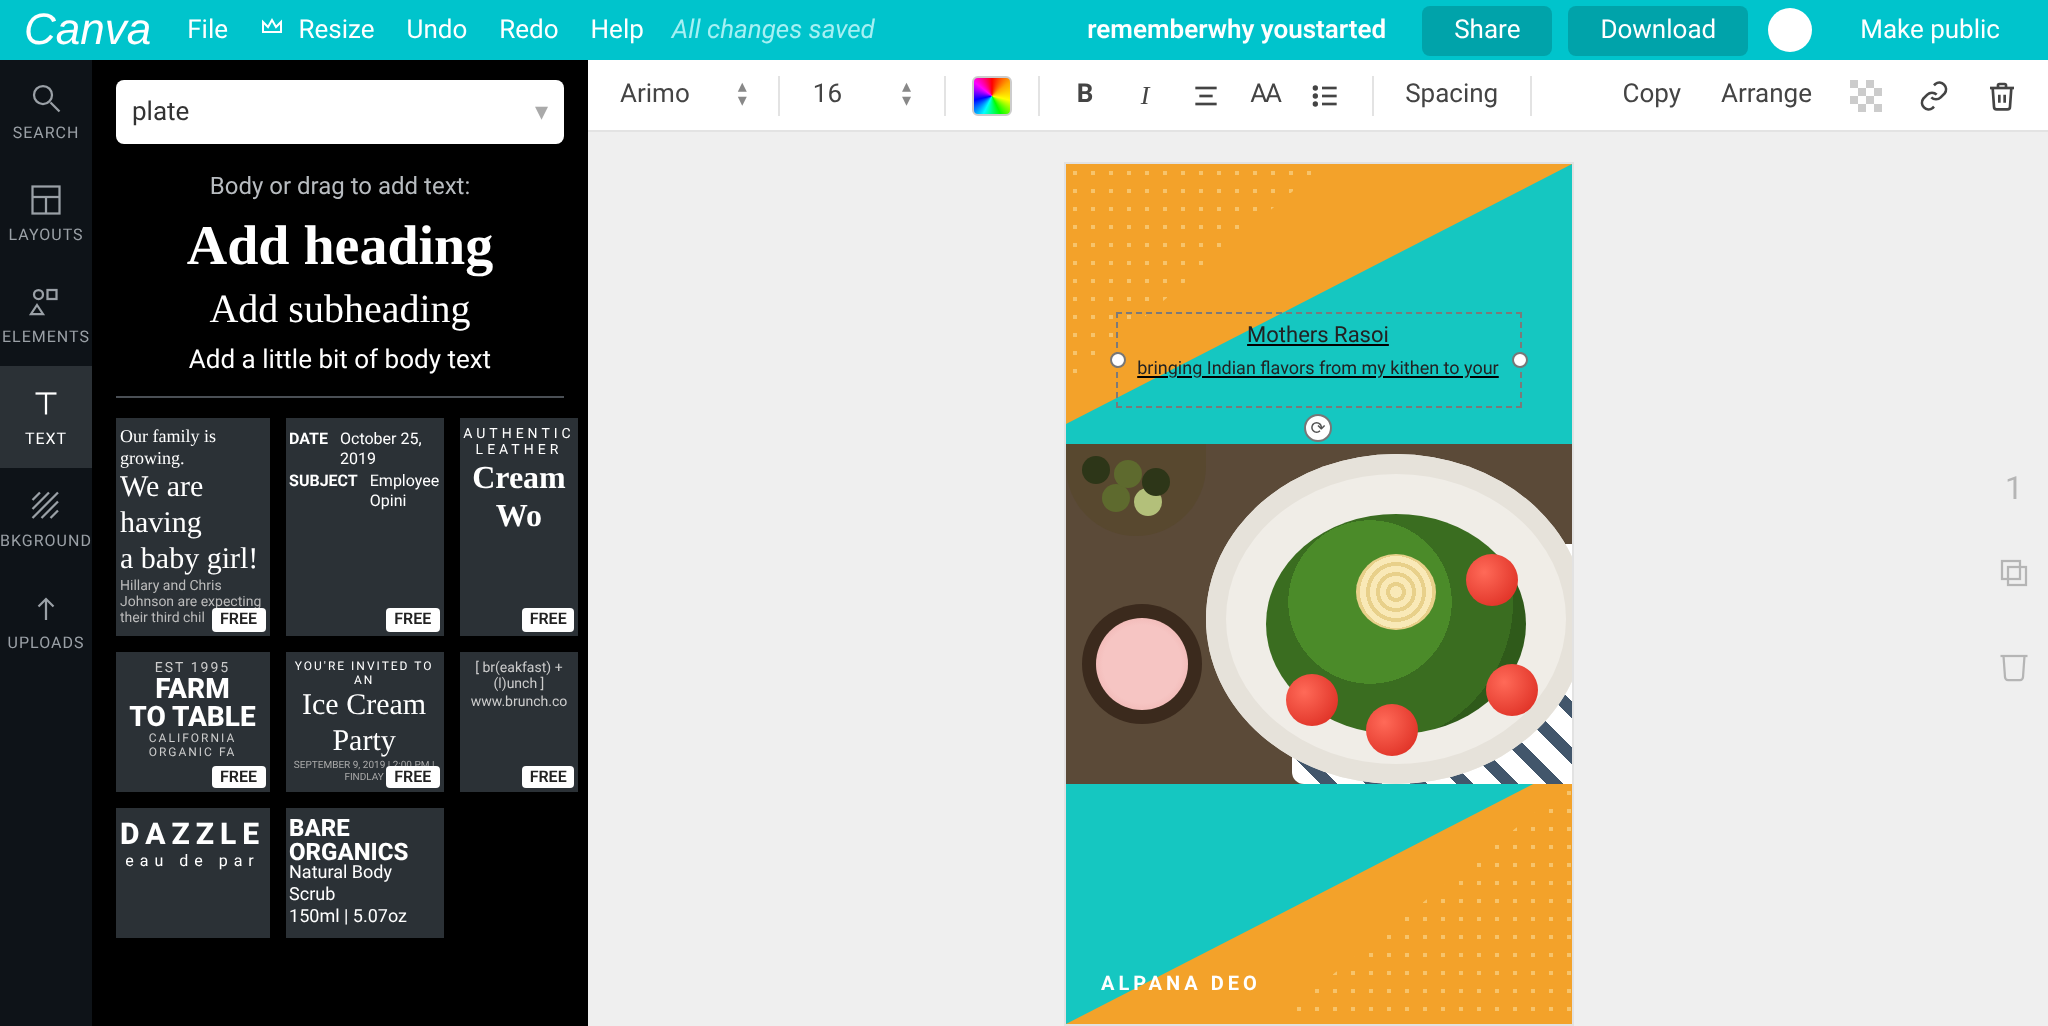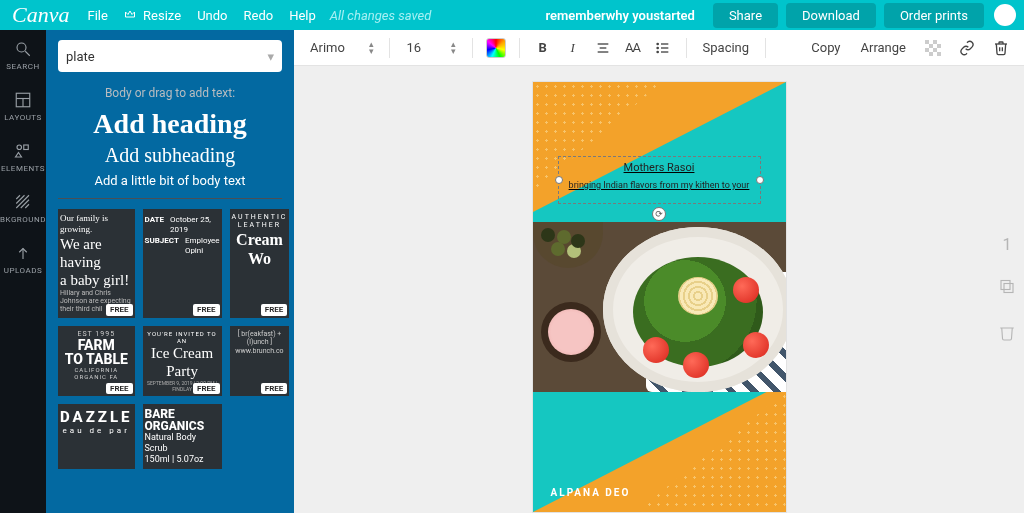--- a/index.html
+++ b/index.html
@@ -1,32 +1,32 @@
 <!DOCTYPE html>
 <html><head>
 <meta charset="utf-8">
 <style>
   * { box-sizing: border-box; margin: 0; padding: 0; font-family: -apple-system, BlinkMacSystemFont, "Segoe UI", Roboto, Helvetica, Arial, sans-serif; }
   html, body { width: 1024px; height: 513px; overflow: hidden; background:#efefef; }
   .topbar { height: 30px; background:#00c4cc; display:flex; align-items:center; color:#fff; font-size:13px; padding:0 8px; }
-  .topbar .logo { font-family: Liberation Serif, serif; font-size:22px; font-style:italic; padding:0 10px 0 4px; }
+  .topbar .logo { font-family: Liberation Sans, sans-serif; font-size:22px; font-style:italic; padding:0 10px 0 4px; }
   .topbar .menu-item { padding:0 8px; cursor:pointer; }
   .topbar .menu-item svg, .topbar .menu-item .mi-icon { margin-right:4px; }
   .topbar .saved { color:#a6f0f3; font-style:italic; margin-left:6px; }
   .topbar .spacer { flex:1; }
   .topbar .docname { font-weight:600; padding:0 10px; }
   .topbar .btn { background:#00a3aa; border-radius:4px; padding:5px 16px; margin-left:8px; cursor:pointer; font-size:13px; }
   .topbar .avatar { width:22px; height:22px; border-radius:50%; background:#fff; margin-left:10px; }
   .shell { display:flex; height:calc(100% - 30px); }
   .rail { width:46px; background:#0e1318; display:flex; flex-direction:column; align-items:center; color:#9aa0a6; font-size:8px; }
   .rail .rail-item { width:100%; display:flex; flex-direction:column; align-items:center; padding:10px 0; cursor:pointer; }
   .rail .rail-item.active { background:#2b3136; color:#fff; }
   .rail .rail-item svg { width:18px; height:18px; margin-bottom:4px; fill:none; stroke:currentColor; stroke-width:1.5; }
   .rail .rail-label { letter-spacing:0.5px; }
-  .panel { width:248px; background:#0369a1; color:#fff; padding:10px 12px 0 12px; overflow:hidden; position:relative; }
+  .panel { width:248px; background:#000000; color:#fff; padding:10px 12px 0 12px; overflow:hidden; position:relative; }
   .panel .search { background:#fff; color:#333; border-radius:4px; height:32px; display:flex; align-items:center; padding:0 8px; font-size:13px; justify-content:space-between; }
   .panel .search .chev { color:#aaa; }
   .panel .hint { text-align:center; color:#b8bcc0; font-size:12px; margin:14px 0 8px; }
   .panel .add-heading { font-family: "Times New Roman", serif; font-weight:700; font-size:28px; text-align:center; margin:4px 0; cursor:pointer;}
   .panel .add-subheading { font-family: "Times New Roman", serif; font-size:20px; text-align:center; margin:4px 0; cursor:pointer;}
   .panel .add-body { font-size:13px; text-align:center; margin:6px 0 10px; cursor:pointer;}
   .panel hr { border:none; border-top:1px solid #4a4f55; margin:6px 0 10px; }
   .tmpl-grid { display:grid; grid-template-columns: 1fr 1fr 1fr; gap:8px; }
   .tmpl { background:#2b3136; color:#fff; font-size:10px; line-height:1.2; position:relative; padding:4px 2px; }
   .tmpl .freebadge { position:absolute; right:2px; bottom:2px; background:#fff; color:#222; font-size:8px; padding:1px 4px; border-radius:2px; font-weight:600;}
@@ -104,22 +104,22 @@
     <span>Resize</span>
   </span>
   <span class="menu-item">Undo</span>
   <span class="menu-item">Redo</span>
   <span class="menu-item">Help</span>
   <span class="saved">All changes saved</span>
   <span class="spacer"></span>
   <span class="docname">rememberwhy youstarted</span>
   <span class="btn">Share</span>
   <span class="btn">Download</span>
-  <span class="btn">Order prints</span>
   <span class="avatar"></span>
+  <span class="btn" style="background:transparent">Make public</span>
 </div>
 
 <div class="shell">
 
   <div class="rail">
     <div class="rail-item">
       <svg viewBox="0 0 24 24">
           <circle cx="10" cy="10" r="6"></circle>
           <line x1="15" y1="15" x2="21" y2="21"></line>
         </svg>
@@ -133,20 +133,27 @@
         </svg>
       <span class="rail-label">LAYOUTS</span>
     </div>
     <div class="rail-item">
       <svg viewBox="0 0 24 24">
           <circle cx="7" cy="7" r="3"></circle>
           <rect x="13" y="4" width="6" height="6"></rect>
           <polygon points="6,14 10,20 2,20"></polygon>
         </svg>
       <span class="rail-label">ELEMENTS</span>
+    </div>
+    <div class="rail-item active">
+      <svg viewBox="0 0 24 24" stroke="#fff">
+          <line x1="5" y1="5" x2="19" y2="5"></line>
+          <line x1="12" y1="5" x2="12" y2="19"></line>
+        </svg>
+      <span class="rail-label">TEXT</span>
     </div>
     <div class="rail-item">
       <svg viewBox="0 0 24 24">
           <line x1="3" y1="8" x2="8" y2="3"></line>
           <line x1="3" y1="14" x2="14" y2="3"></line>
           <line x1="3" y1="20" x2="20" y2="3"></line>
           <line x1="9" y1="20" x2="20" y2="9"></line>
           <line x1="15" y1="20" x2="20" y2="15"></line>
         </svg>
       <span class="rail-label">BKGROUND</span>

